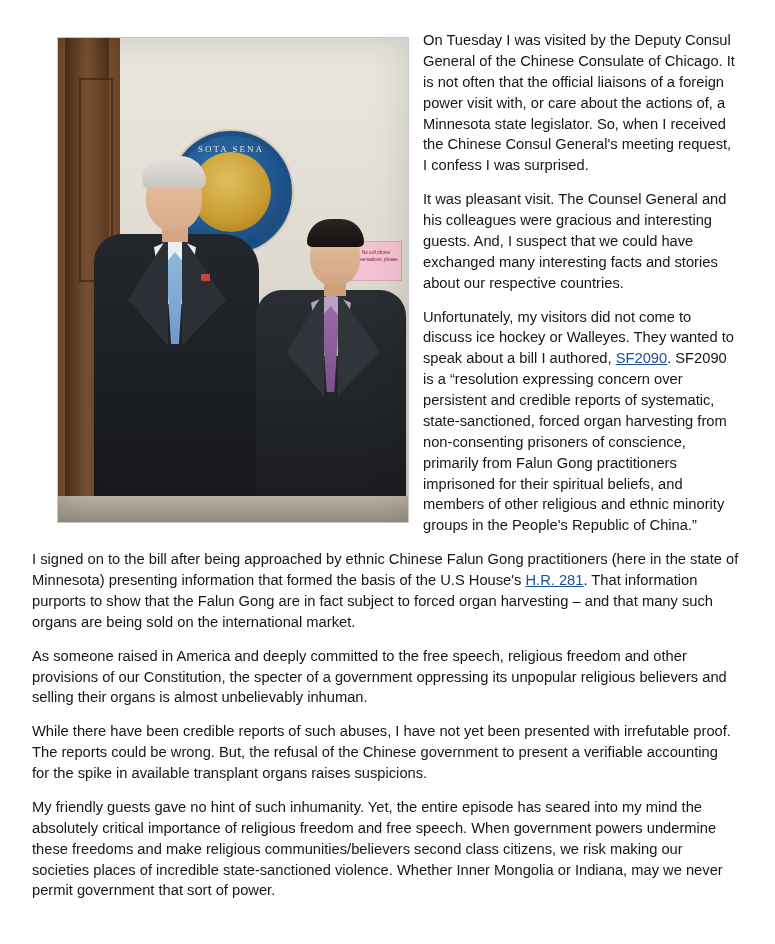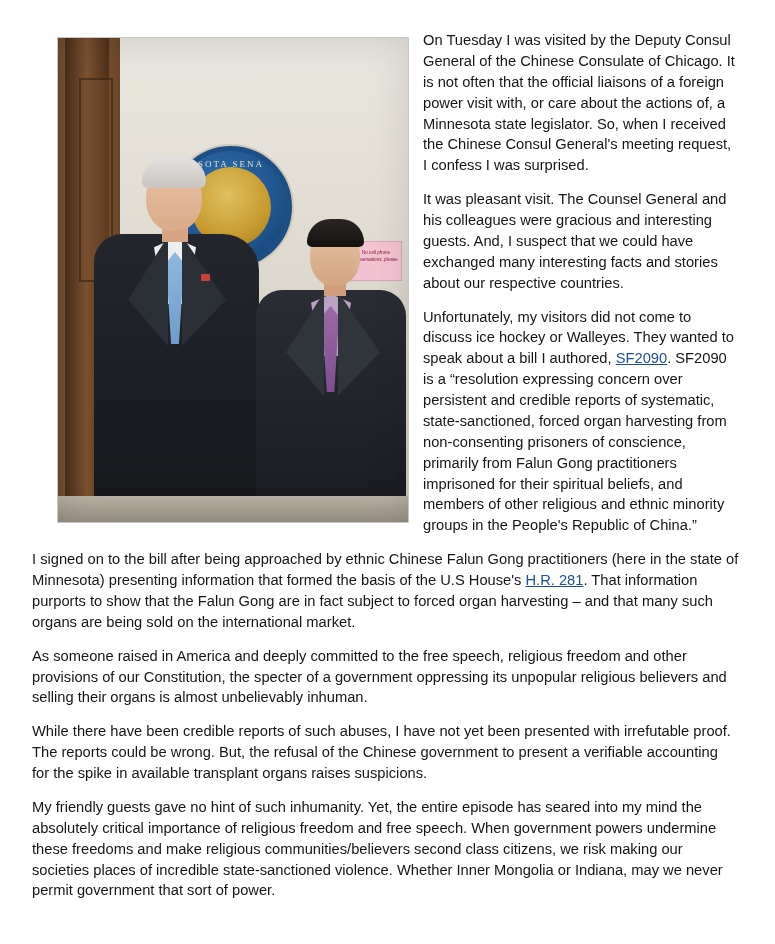--- a/index.html
+++ b/index.html
@@ -65,21 +65,21 @@
     border: 2px solid rgba(40,24,10,0.5);
     background: rgba(120,80,48,0.35);
   }
   .baseboard {
     position: absolute;
     left: 0; right: 0; bottom: 0; height: 26px;
     background: linear-gradient(180deg,#b9b2a3 0%,#9b9486 100%);
   }
   .seal {
     position: absolute;
-    left: 112px; top: 108px;
+    left: 112px; top: 93px;
     width: 112px; height: 112px;
     border-radius: 50%;
     background: radial-gradient(circle at 40% 35%, #2f6fb0 0%, #20568f 55%, #153f6c 100%);
     border: 5px solid #1d4f84;
     box-shadow: 0 0 0 2px #cfc8b8;
   }
   .seal-inner {
     position: absolute;
     left: 16px; top: 16px; right: 16px; bottom: 16px;
     border-radius: 50%;

